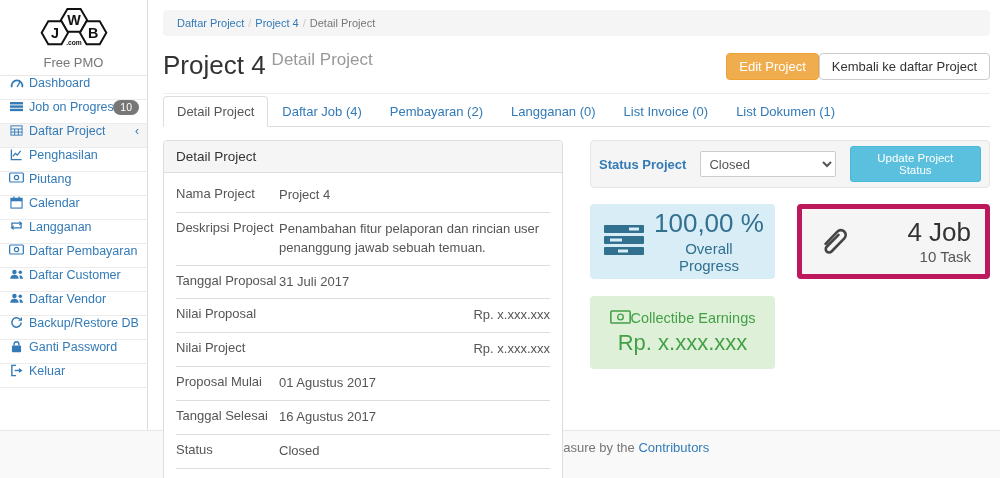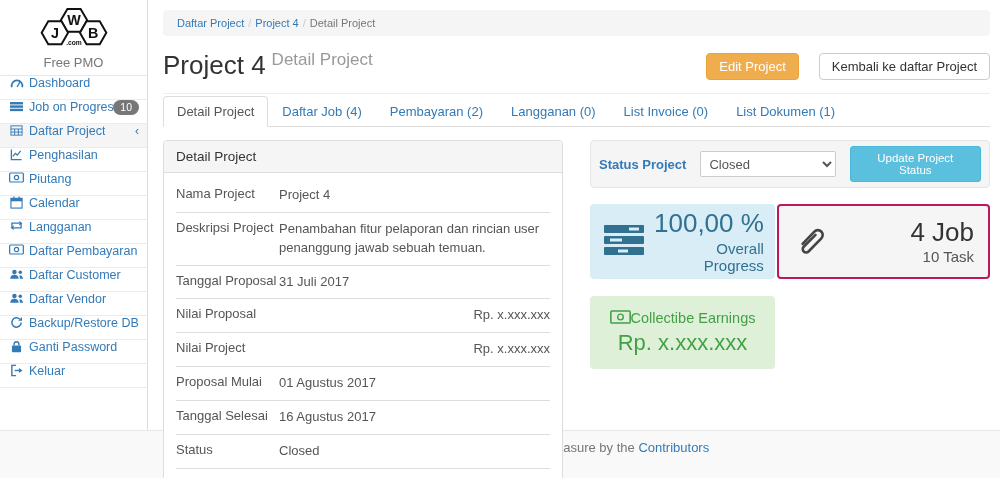--- a/index.html
+++ b/index.html
@@ -22,21 +22,21 @@
   .badge{margin-left:auto;background:#777;color:#fff;border-radius:9px;font-size:10.5px;padding:2px 7px;line-height:1}
   .chev{margin-left:auto;font-size:12px;color:#337ab7}
 
   
   .main{flex:1;background:#fff;padding:10px 10px 0 15px;position:relative}
   .breadcrumb{background:#f5f5f5;border-radius:4px;padding:7px 14px;font-size:11px;color:#777;margin-bottom:8px}
   .breadcrumb .sep{color:#ccc;margin:0 4px}
   .page-header{display:flex;align-items:flex-start;border-bottom:1px solid #eee;padding:6px 0 12px;margin-bottom:2px}
   .page-title{font-size:26px;font-weight:500;color:#333}
   .page-subtitle{font-size:17px;color:#999;font-weight:400;margin-left:6px}
-  .header-buttons{margin-left:auto;display:flex;gap:20px;margin-top:3px}
+  .header-buttons{margin-left:auto;display:flex;gap:0;margin-top:3px}
   .btn{display:inline-block;font-size:13px;padding:5px 12px;border-radius:4px;border:1px solid #ccc;background:#fff;color:#333;cursor:pointer;font-family:inherit}
   .btn-warning{background:#f0ad4e;border-color:#eea236;color:#fff}
   .btn-info{background:#5bc0de;border-color:#46b8da;color:#fff;font-size:11.5px;padding:5px 10px;border-radius:3px}
 
   .tabs{list-style:none;display:flex;border-bottom:1px solid #ddd;margin-top:2px}
   .tabs li{font-size:13px;padding:7px 13px;margin-bottom:-1px;cursor:pointer;color:#337ab7;border:1px solid transparent;border-radius:4px 4px 0 0}
   .tabs li.active{background:#fff;color:#555;border-color:#ddd #ddd #fff;cursor:default}
 
   .content-row{display:flex;justify-content:space-between;margin-top:13px}
 
@@ -54,22 +54,22 @@
   .right-col{width:400px;flex:none}
   .status-well{background:#f5f5f5;border:1px solid #e6e6e6;border-radius:4px;padding:5px 8px;display:flex;align-items:center;gap:14px}
   .status-label{color:#337ab7;font-weight:bold;font-size:13px;white-space:nowrap}
   .status-select{height:26px;width:138px;font-size:13px;color:#555;border:1px solid #ccc;border-radius:2px;background:#fff;font-family:inherit;padding:0 4px}
   .cards-row{display:flex;justify-content:space-between;margin-top:16px}
   .card{border-radius:4px;height:75px;display:flex;align-items:center;padding:10px 14px}
   .card-progress{width:185px;background:#d9edf7;color:#31708f}
   .card-progress .cicon{margin-right:10px;flex:none}
   .cnum{font-size:26px;line-height:1.1;white-space:nowrap}
   .csub{font-size:15px;margin-top:2px}
-  .card-progress .ctext{flex:1;text-align:right}
-  .card-job{width:213px;background:#f5f5f5;border:2px solid #be185d;color:#333}
+  .card-progress .ctext{flex:1;text-align:center}
+  .card-job{width:193px;background:#f5f5f5;border:5px solid #be185d;color:#333}
   .card-job .cicon{color:#444;flex:none}
   .card-job .ctext{flex:1;text-align:right}
   .card-job .csub{color:#555}
   .card-earnings{width:185px;background:#dff0d8;color:#43a047;height:73px;margin-top:17px;flex-direction:column;justify-content:center;align-items:center;display:flex;padding:8px}
   .earn-line1{display:inline-flex;align-items:center;font-size:14.5px}
   .earn-value{font-size:22px;margin-top:3px}
 
   
   .footer{height:48px;background:#f9f9f9;border-top:1px solid #e7e7e7;text-align:center;padding-top:9px;font-size:13px;color:#777}
 </style>

